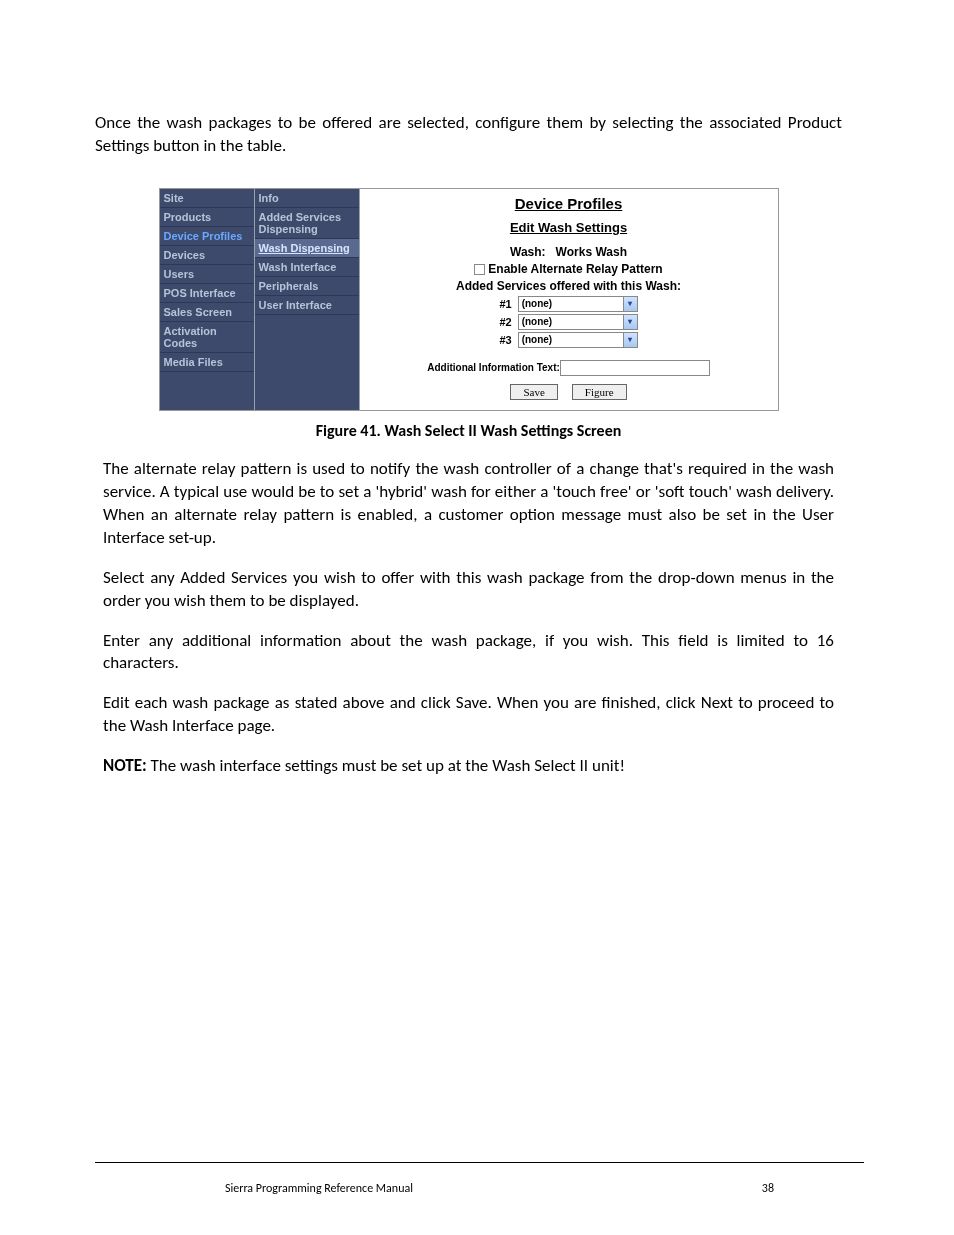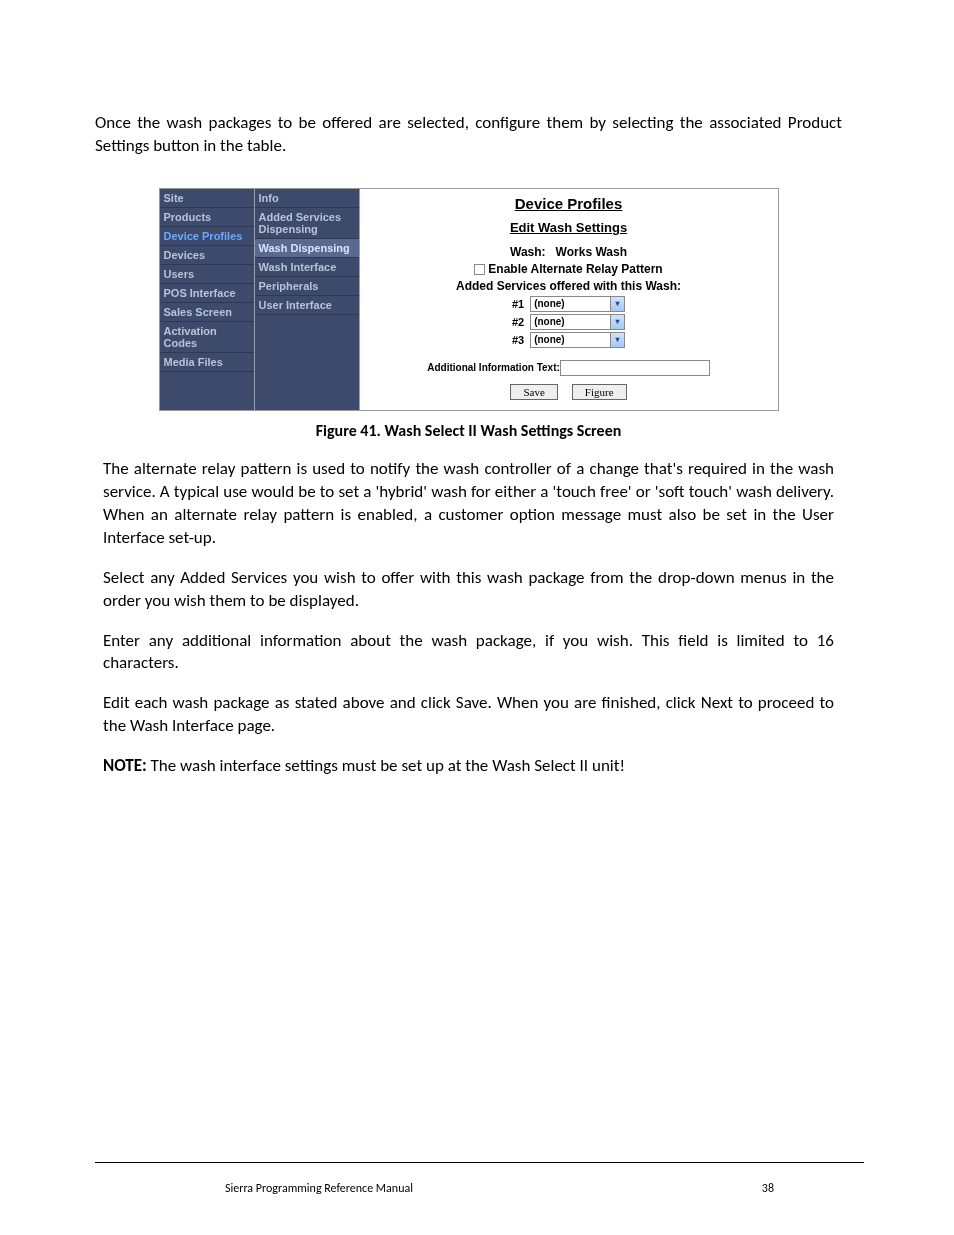--- a/index.html
+++ b/index.html
@@ -62,20 +62,21 @@
   }
   .subnav-item {
     padding: 3px 4px;
     border-bottom: 1px solid #2e3854;
     color: #b8c2d8;
     font-weight: bold;
   }
   .subnav-item.highlight {
     background: #5a6a8f;
     color: #d6e4ff;
+    text-decoration: underline;
   }
   .main-panel {
     flex: 1;
     background: #fff;
     padding: 4px 10px 10px 10px;
     text-align: center;
   }
   .panel-title {
     font-size: 15px;
     font-weight: bold;
@@ -100,21 +101,21 @@
     background: #fff;
     vertical-align: middle;
     margin-right: 3px;
   }
   .dropdown {
     display: inline-flex;
     align-items: center;
     border: 1px solid #888;
     background: #fff;
     height: 16px;
-    width: 95px;
+    width: 120px;
     font-size: 10px;
     font-weight: bold;
     padding-left: 3px;
     vertical-align: middle;
     position: relative;
     text-align: left;
   }
   .dropdown-arrow {
     position: absolute;
     right: 0; top: 0;

